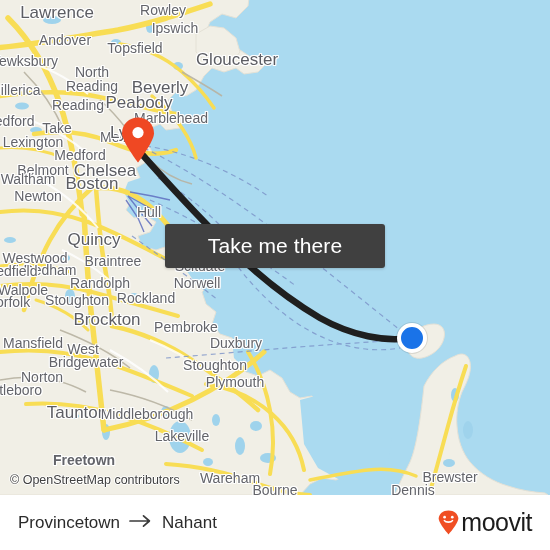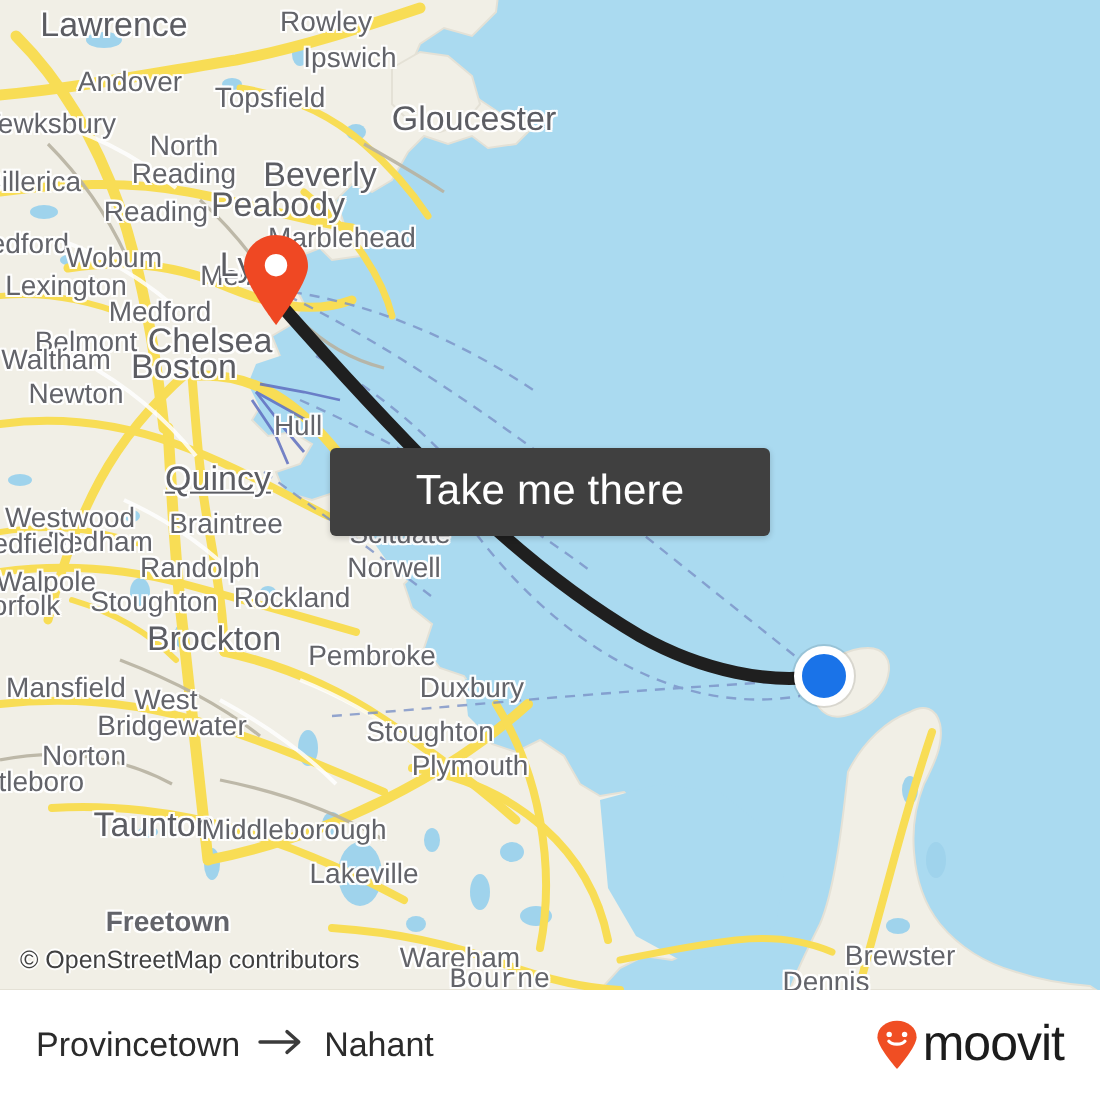--- a/index.html
+++ b/index.html
@@ -301,33 +301,33 @@
       <div class="map-label sz-lg" style="left: 237px; top: 60px;">Gloucester</div>
       <div class="map-label sz-md" style="left: 25px; top: 62px;">Tewksbury</div>
       <div class="map-label sz-md" style="left: 92px; top: 73px;">North</div>
       <div class="map-label sz-md" style="left: 92px; top: 87px;">Reading</div>
       <div class="map-label sz-lg" style="left: 160px; top: 88px;">Beverly</div>
       <div class="map-label sz-md" style="left: 16px; top: 91px;">Billerica</div>
       <div class="map-label sz-lg" style="left: 139px; top: 103px;">Peabody</div>
       <div class="map-label sz-md" style="left: 78px; top: 106px;">Reading</div>
       <div class="map-label sz-md" style="left: 171px; top: 119px;">Marblehead</div>
       <div class="map-label sz-md" style="left: 10px; top: 122px;">Bedford</div>
-      <div class="map-label sz-md" style="left: 57px; top: 129px;">Wobum</div>
+      <div class="map-label sz-md" style="left: 57px; top: 129px;">Take</div>
       <div class="map-label sz-md" style="left: 93px; top: 138px; margin-left: 32px;">Melrose</div>
       <div class="map-label sz-lg" style="left: 128px; top: 133px;">Lynn</div>
       <div class="map-label sz-md" style="left: 33px; top: 143px;">Lexington</div>
       <div class="map-label sz-md" style="left: 80px; top: 156px;">Medford</div>
       <div class="map-label sz-lg" style="left: 105px; top: 171px;">Chelsea</div>
       <div class="map-label sz-md" style="left: 43px; top: 171px;">Belmont</div>
       <div class="map-label sz-lg" style="left: 92px; top: 184px;">Boston</div>
       <div class="map-label sz-md" style="left: 28px; top: 180px;">Waltham</div>
       <div class="map-label sz-md" style="left: 38px; top: 197px;">Newton</div>
       <div class="map-label sz-md" style="left: 149px; top: 213px;">Hull</div>
       <div class="map-label sz-md" style="left: 50px; top: 241px; margin-top: 30px;">Dedham</div>
-      <div class="map-label sz-lg" style="left: 109px; top: 240px; text-decoration: underline;">Quincy</div>
+      <div class="map-label sz-lg" style="left: 94px; top: 240px;">Quincy</div>
       <div class="map-label sz-md" style="left: 35px; top: 259px;">Westwood</div>
       <div class="map-label sz-md" style="left: 113px; top: 262px;">Braintree</div>
       <div class="map-label sz-md" style="left: 11px; top: 272px;">Medfield</div>
       <div class="map-label sz-md" style="left: 200px; top: 267px;">Scituate</div>
       <div class="map-label sz-md" style="left: 197px; top: 284px;">Norwell</div>
       <div class="map-label sz-md" style="left: 100px; top: 284px;">Randolph</div>
       <div class="map-label sz-md" style="left: 23px; top: 291px;">Walpole</div>
       <div class="map-label sz-md" style="left: 77px; top: 301px;">Stoughton</div>
       <div class="map-label sz-md" style="left: 146px; top: 299px;">Rockland</div>
       <div class="map-label sz-md" style="left: 8px; top: 303px;">Norfolk</div>
@@ -340,21 +340,21 @@
       <div class="map-label sz-md" style="left: 42px; top: 378px;">Norton</div>
       <div class="map-label sz-md" style="left: 215px; top: 366px;">Stoughton</div>
       <div class="map-label sz-md" style="left: 14px; top: 391px;">Attleboro</div>
       <div class="map-label sz-md" style="left: 235px; top: 383px;">Plymouth</div>
       <div class="map-label sz-lg" style="left: 77px; top: 413px;">Taunton</div>
       <div class="map-label sz-md" style="left: 147px; top: 415px;">Middleborough</div>
       <div class="map-label sz-md" style="left: 136px; top: 437px; margin-left: 46px;">Lakeville</div>
       <div class="map-label sz-md" style="left: 84px; top: 461px; font-weight: bold;">Freetown</div>
       <div class="map-label sz-md" style="left: 450px; top: 478px;">Brewster</div>
       <div class="map-label sz-md" style="left: 230px; top: 479px;">Wareham</div>
-      <div class="map-label sz-md" style="left: 250px; top: 491px; font-family: Liberation Mono, monospace;">Bourne</div>
+      <div class="map-label sz-md" style="left: 275px; top: 491px;">Bourne</div>
       <div class="map-label sz-md" style="left: 413px; top: 491px;">Dennis</div>
     </div>
 
   <div id="dest-marker" style="left:121px; top:117px;">
     <svg width="34" height="46" viewBox="0 0 34 46">
       <path d="M17 45.5 C17 45.5 33 24.5 33 16.2 C33 7.3 25.8 0.5 17 0.5
                C8.2 0.5 1 7.3 1 16.2 C1 24.5 17 45.5 17 45.5 Z" fill="#ef4823"></path>
       <circle cx="17" cy="15.6" r="5.6" fill="#ffffff"></circle>
     </svg>
   </div>

